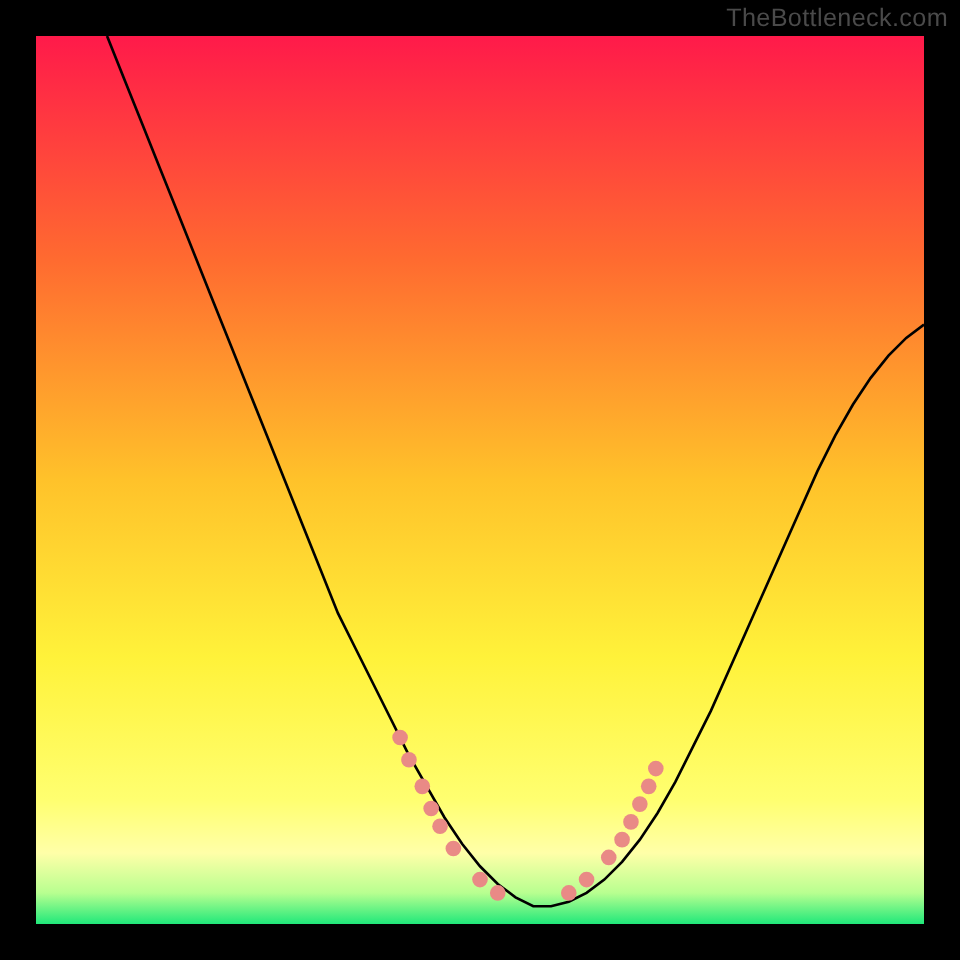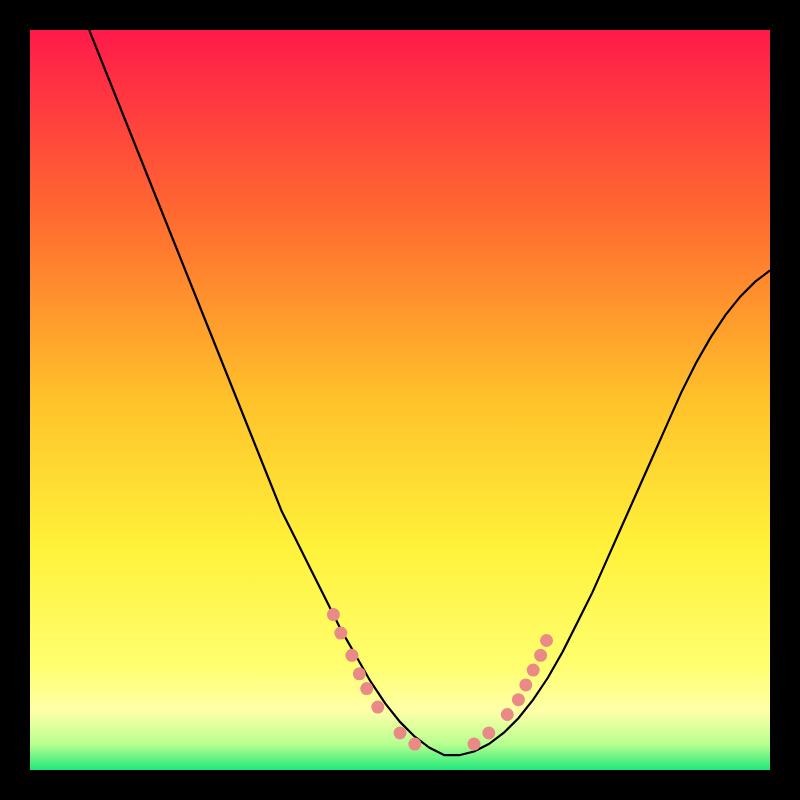--- a/index.html
+++ b/index.html
@@ -34,20 +34,21 @@
     height: 740px;
   }
   .plot svg {
     display: block;
   }
 </style>
 </head>
 <body>
 
 <div class="frame">
+  <div class="watermark">TheBottleneck.com</div>
 
   <div class="plot">
     <svg id="chart-svg" width="740" height="740" viewBox="0 0 740 740">
       <defs>
         <linearGradient id="bg-grad" x1="0" y1="0" x2="0" y2="1">
             <stop offset="0%" stop-color="#ff1a4a"></stop>
             <stop offset="25%" stop-color="#ff6a30"></stop>
             <stop offset="50%" stop-color="#ffc22a"></stop>
             <stop offset="70%" stop-color="#fff23a"></stop>
             <stop offset="86%" stop-color="#ffff70"></stop>

